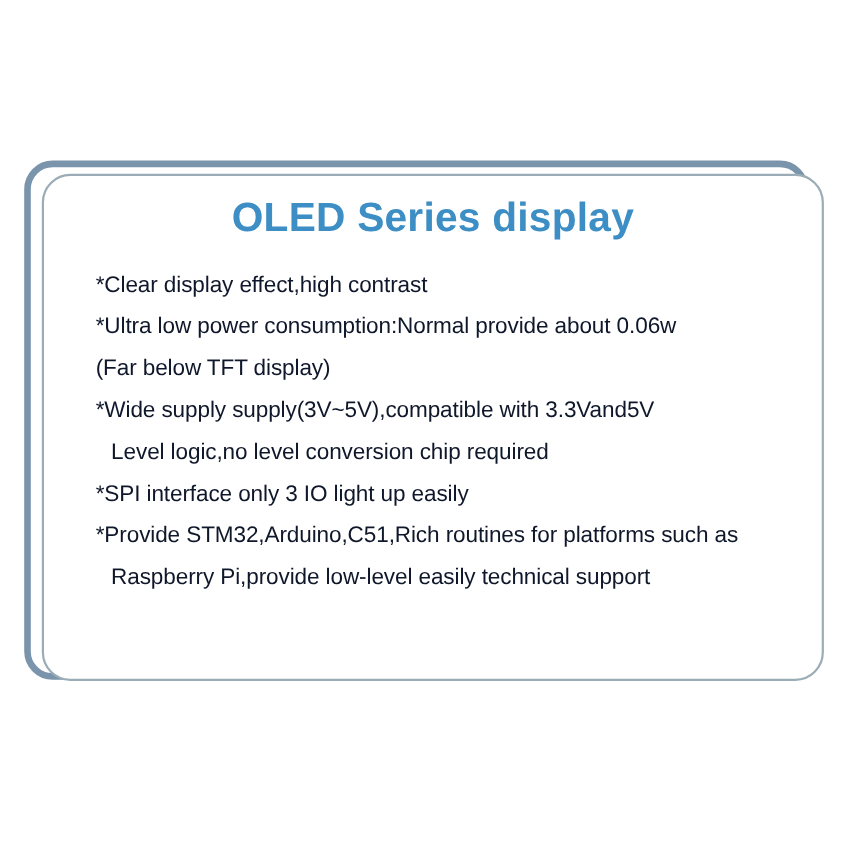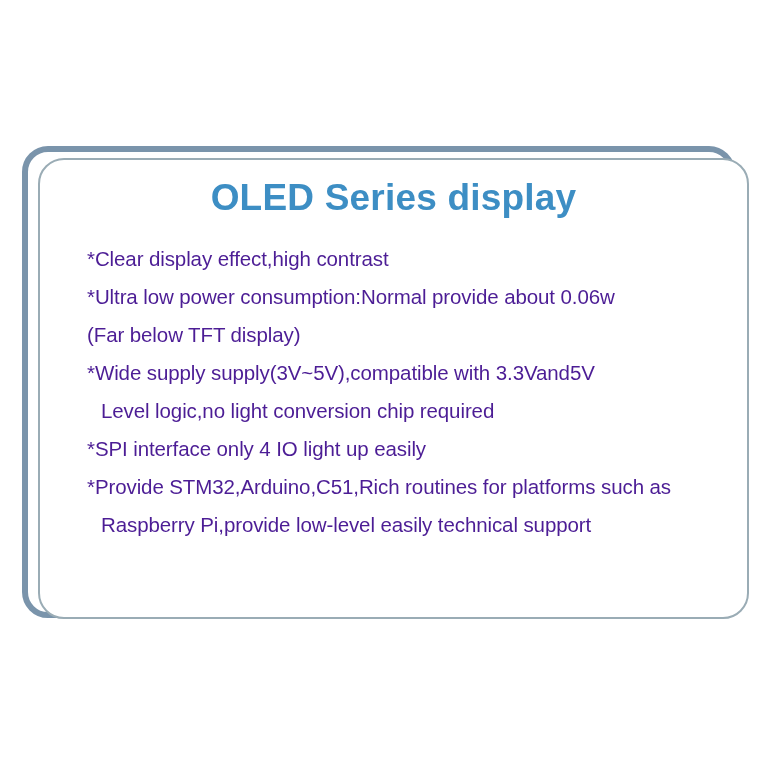--- a/index.html
+++ b/index.html
@@ -74,21 +74,21 @@
   
   .features {
     position: absolute;
     left: 47px;
     top: 80px;
     right: 14px;
   }
 
   .feature-line {
     font-size: 20.5px;
-    color: #4c1d95;
+    color: #0f172a;
     line-height: 38px;
     white-space: nowrap;
     letter-spacing: -0.1px;
   }
 
   .feature-line.indented {
     padding-left: 14px;
   }
 </style>
 </head>
@@ -101,22 +101,22 @@
   <div class="card" style="border-color: rgb(154, 172, 181); background: rgb(255, 255, 255);">
     <div class="card-inner">
 
       <div class="title" style="color: rgb(61, 142, 196);">OLED Series display</div>
 
       <div class="features">
           <div class="feature-line">*Clear display effect,high contrast</div>
           <div class="feature-line">*Ultra low power consumption:Normal provide about 0.06w</div>
           <div class="feature-line">(Far below TFT display)</div>
           <div class="feature-line">*Wide supply supply(3V~5V),compatible with 3.3Vand5V</div>
-          <div class="feature-line indented">Level logic,no light conversion chip required</div>
-          <div class="feature-line">*SPI interface only 4 IO light up easily</div>
+          <div class="feature-line indented">Level logic,no level conversion chip required</div>
+          <div class="feature-line">*SPI interface only 3 IO light up easily</div>
           <div class="feature-line">*Provide STM32,Arduino,C51,Rich routines for platforms such as</div>
           <div class="feature-line indented">Raspberry Pi,provide low-level easily technical support</div>
         </div>
 
     </div>
   </div>
 
 </div>
 
 </body></html>

